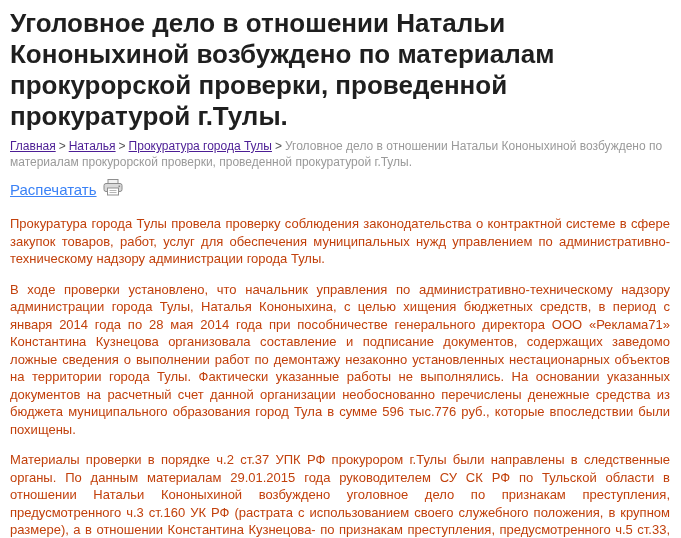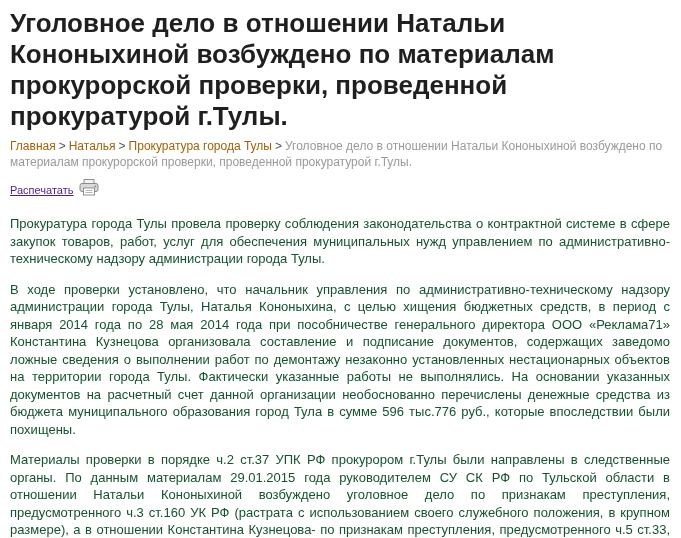--- a/index.html
+++ b/index.html
@@ -23,21 +23,22 @@
     letter-spacing: 0;
     margin-bottom: 6px;
   }
   .breadcrumb {
     font-size: 12px;
     line-height: 16px;
     color: #9a9a9a;
     margin-bottom: 9px;
   }
   .breadcrumb a {
-    color: #a16207;
+    color: #4c1d95;
+    text-decoration: underline;
     cursor: pointer;
   }
   .breadcrumb .sep {
     color: #555555;
     margin: 0 3px;
   }
   .meta-row {
     display: flex;
     justify-content: space-between;
     align-items: center;
@@ -47,30 +48,30 @@
     font-size: 13.5px;
     color: #5a77a8;
   }
   .meta-left .slash { margin: 0 4px; }
   .meta-right {
     display: flex;
     align-items: center;
     gap: 6px;
   }
   .print-link {
-    font-size: 11px;
-    color: #4c1d95;
+    font-size: 15px;
+    color: #3b82f6;
     text-decoration: underline;
     cursor: pointer;
   }
   .printer-icon { display: inline-block; cursor: pointer; }
   .article p {
     font-size: 13px;
     line-height: 17.5px;
-    color: #14532d;
+    color: #c2410c;
     text-align: justify;
     margin-bottom: 13px;
   }
   .article p:last-child { margin-bottom: 0; }
 </style>
 </head>
 <body>
 
 <div class="page">
 

